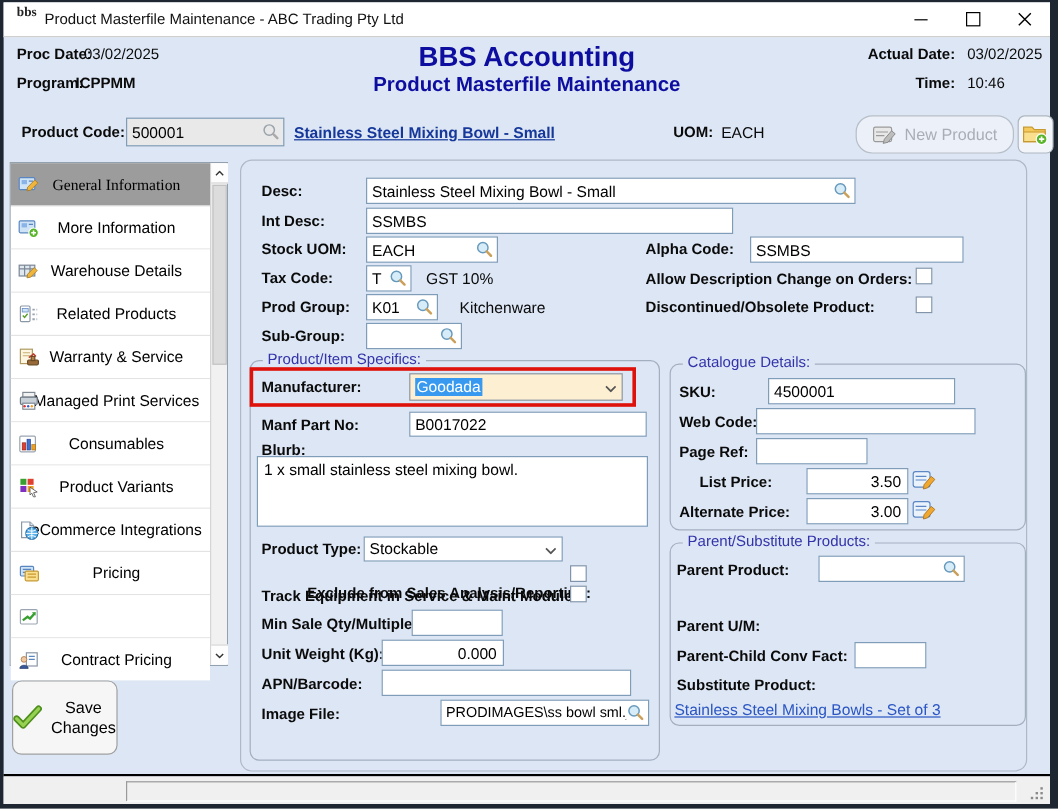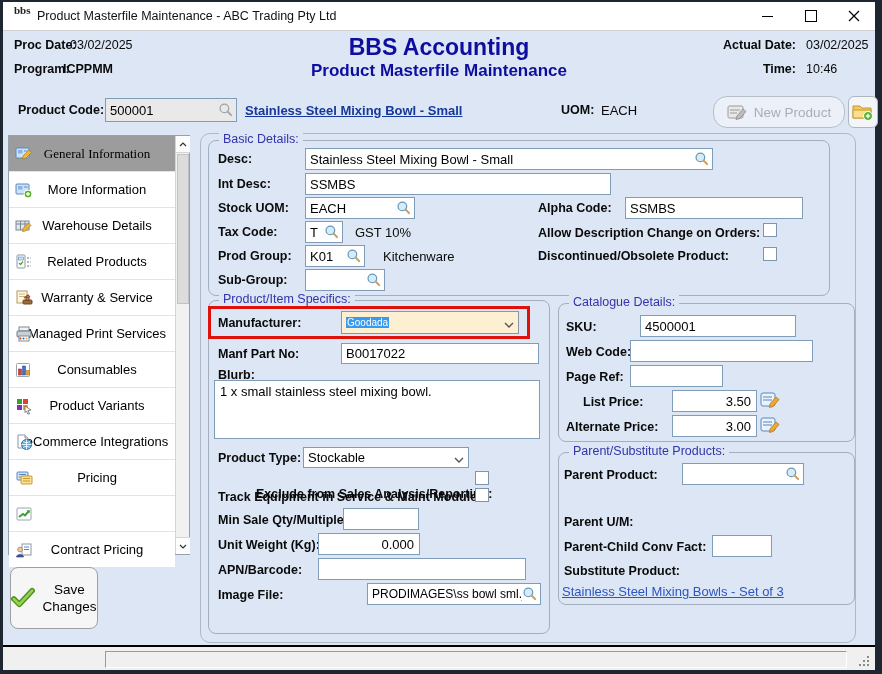--- a/index.html
+++ b/index.html
@@ -29,21 +29,21 @@
   .gray{background:#e9e9e9;}
   .mag{flex:0 0 auto;width:16px;height:16px;cursor:pointer;}
   .lbl{position:absolute;font-weight:bold;font-size:12.5px;color:#0a0a0a;white-space:nowrap;}
   .txt{position:absolute;font-size:13px;color:#0a0a0a;white-space:nowrap;}
   .cb{position:absolute;width:14px;height:14px;background:#fff;border:1px solid #8094ac;box-sizing:border-box;cursor:pointer;}
   .groupbox{position:absolute;border:1px solid #a3aebf;border-radius:8px;}
   .legend{position:absolute;top:-9px;left:10px;background:#dce6f4;padding:0 4px;color:#3333aa;font-size:12.5px;white-space:nowrap;}
   .dd{position:absolute;display:flex;align-items:center;box-sizing:border-box;border:1px solid #8a95a5;background:#fff;padding:0 4px;cursor:pointer;}
   .dd .chev{margin-left:auto;}
   .cream{background:#fdf0d2;}
-  .sel-hl{background:#3799f0;color:#fff;font-size:10px;padding:0 1px;}
+  .sel-hl{background:#3799f0;color:#fff;font-size:13px;padding:0 1px;}
   textarea.blurb{position:absolute;border:1px solid #7f9db9;resize:none;font-family:"Liberation Sans",sans-serif;font-size:13px;padding:3px 5px;box-sizing:border-box;background:#fff;}
   .redbox{position:absolute;border:3px solid #df120b;box-sizing:border-box;pointer-events:none;}
   
   .sidebar{position:absolute;left:5px;top:133px;width:182px;height:420px;background:#fff;border:1px solid #93a0ae;box-sizing:border-box;}
   .side-item{position:relative;width:166px;height:35px;border-bottom:1px solid #e3e3e3;display:flex;align-items:center;cursor:pointer;background:#fff;}
   .side-item .ic{position:absolute;left:6px;width:18px;height:18px;}
   .side-item .sl{width:100%;text-align:center;font-size:13px;color:#000;padding-left:10px;box-sizing:border-box;}
   .side-item.selected{background:#9c9c9c;}
   .side-item.selected .sl{color:#000000;font-family:Liberation Serif, serif;}
   .sscroll{position:absolute;right:0;top:0;width:14px;height:418px;background:#f1f1f1;border-left:1px solid #d5d5d5;box-sizing:border-box;}
@@ -268,23 +268,20 @@
   <div class="btn" style="left:7px;top:565px;width:86px;height:60px;">
     <svg width="24" height="22" viewBox="0 0 26 24">
           <path d="M3 13 L9 19 L23 4" fill="none" stroke="#4e8f1d" stroke-width="6" stroke-linecap="round" stroke-linejoin="round"></path>
           <path d="M3 13 L9 19 L23 4" fill="none" stroke="#97d153" stroke-width="3" stroke-linecap="round" stroke-linejoin="round"></path>
         </svg>
     <span class="bl"><span>Save</span><br><span>Changes</span></span>
   </div>
 
   <div class="abs" style="left:197px;top:131px;width:656px;height:510px;border:1px solid #aeb8c6;border-radius:10px;box-sizing:border-box;"></div>
 
-  <div class="groupbox" style="left:205px;top:138px;width:620px;height:154px;">
-    <span class="legend">Basic Details:</span>
-  </div>
   <div class="lbl" style="left:215px;top:150px;">Desc:</div>
   <div class="ibox abs" style="left:302px;top:146px;width:408px;">
     <input value="Stainless Steel Mixing Bowl - Small" style="">
     <span class="mag"><svg viewBox="0 0 16 16" width="15" height="15">
             <circle cx="6.8" cy="6.8" r="4.6" fill="#d6ecf8" stroke="#6699bb" stroke-width="1.3"></circle>
             <line x1="10.2" y1="10.2" x2="14" y2="14" stroke="#caa05a" stroke-width="2.2" stroke-linecap="round"></line>
           </svg></span>
   </div>
   <div class="lbl" style="left:215px;top:175px;">Int Desc:</div>
   <div class="ibox abs" style="left:302px;top:171px;width:306px;">

